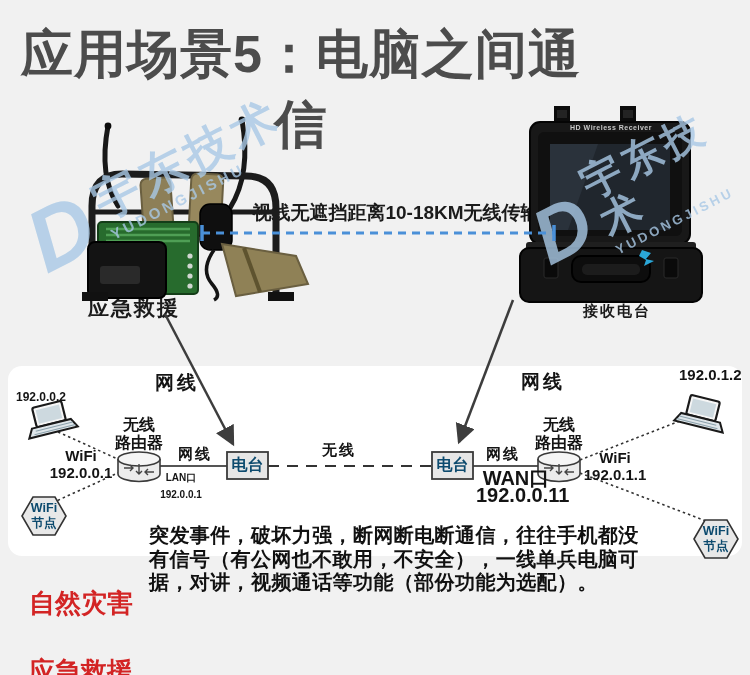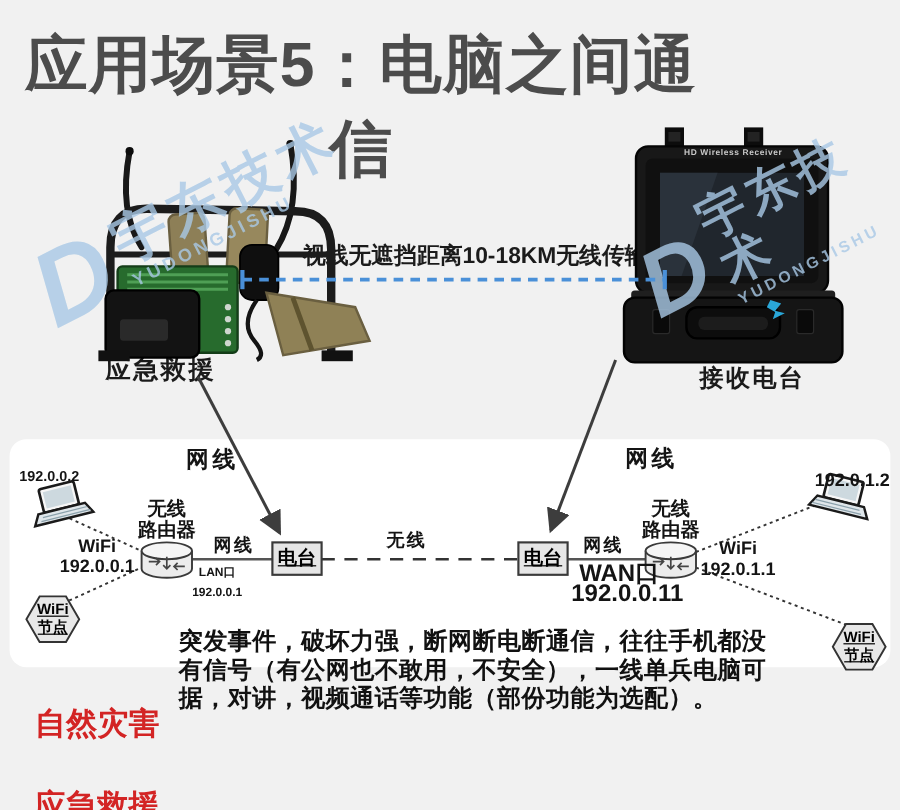--- a/index.html
+++ b/index.html
@@ -28,21 +28,21 @@
   }
   .wm-d{font-size:88px;font-weight:800;font-style:italic;line-height:1;}
   .wm-col{display:flex;flex-direction:column;}
   .wm-cn{font-size:46px;font-weight:800;letter-spacing:5px;line-height:1.05;}
   .wm-en{font-size:15px;font-weight:700;letter-spacing:3.5px;}
   .wm.small{transform:rotate(-27deg) scale(.88);}
   
   .netlbl{position:absolute;font-weight:bold;color:#141414;z-index:8;}
   .box-lbl{
     position:absolute;display:flex;align-items:center;justify-content:center;
-    font-weight:bold;color:#000000;z-index:8;text-decoration:underline;
+    font-weight:bold;color:#0c4a6e;z-index:8;
   }
   .footer-tags{
     position:absolute;left:22px;top:552px;width:118px;text-align:center;
     font-size:26px;font-weight:bold;color:#d32424;line-height:34px;z-index:8;
   }
   .footer-para{
     position:absolute;left:149px;top:524px;width:510px;
     font-size:20px;font-weight:bold;color:#111;line-height:23.5px;
     letter-spacing:.4px;z-index:8;
   }
@@ -199,21 +199,21 @@
     <polygon points="-5,20 35,20 40,29 -10,29" fill="#dfe6ea" stroke="#1a1a1a" stroke-width="2"></polygon>
     <line x1="-2" y1="23.5" x2="36" y2="23.5" stroke="#8aa0ab" stroke-width="1"></line>
     <line x1="-4" y1="26.5" x2="38" y2="26.5" stroke="#8aa0ab" stroke-width="1"></line>
   </g>
 
   <polygon points="22,516 33,497 55,497 66,516 55,535 33,535" fill="#e8e8e8" stroke="#333" stroke-width="1.6"></polygon>
   <polygon points="694,539 705,520 727,520 738,539 727,558 705,558" fill="#e8e8e8" stroke="#333" stroke-width="1.6"></polygon>
 </svg>
 
 <div class="lbl" style="left:88px;top:294px;font-size:21px;letter-spacing:2px;">应急救援</div>
-<div class="lbl" style="left:583px;top:302px;font-size:20px;letter-spacing:2px;">接收电台</div>
+<div class="lbl" style="left:583px;top:302px;font-size:15px;letter-spacing:2px;">接收电台</div>
 <div class="lbl ctr" style="left:240px;top:200px;width:312px;font-size:19px;">视线无遮挡距离10-18KM无线传输</div>
 
 <div class="netlbl" style="left:155px;top:370px;font-size:19px;letter-spacing:3px;">网线</div>
 <div class="netlbl" style="left:521px;top:369px;font-size:19px;letter-spacing:3px;">网线</div>
 
 <div class="netlbl" style="left:16px;top:390px;font-size:12px;">192.0.0.2</div>
 <div class="netlbl ctr ml" style="left:36px;top:447px;width:90px;font-size:15px;line-height:17px;">WiFi
 192.0.0.1</div>
 <div class="netlbl ctr ml" style="left:104px;top:416px;width:70px;font-size:16px;line-height:17.5px;">无线
 路由器</div>
@@ -223,21 +223,21 @@
 <div class="box-lbl" style="left:227px;top:452px;width:41px;height:27px;font-size:16px;">电台</div>
 <div class="netlbl" style="left:322px;top:441px;font-size:15px;letter-spacing:2px;">无线</div>
 <div class="box-lbl" style="left:432px;top:452px;width:41px;height:27px;font-size:16px;">电台</div>
 <div class="netlbl" style="left:486px;top:445px;font-size:15px;letter-spacing:2px;">网线</div>
 <div class="netlbl ctr ml" style="left:476px;top:470px;width:80px;font-size:20px;line-height:16.5px;">WAN口
 192.0.0.11</div>
 <div class="netlbl ctr ml" style="left:524px;top:416px;width:70px;font-size:16px;line-height:17.5px;">无线
 路由器</div>
 <div class="netlbl ctr ml" style="left:580px;top:449px;width:70px;font-size:15px;line-height:17px;">WiFi
 192.0.1.1</div>
-<div class="netlbl" style="left:679px;top:392px;font-size:15px;">192.0.1.2</div>
+<div class="netlbl" style="left:679px;top:366px;font-size:15px;">192.0.1.2</div>
 <div class="box-lbl ml ctr" style="left:23px;top:499px;width:42px;height:34px;font-size:12.5px;line-height:15px;">WiFi
 节点</div>
 <div class="box-lbl ml ctr" style="left:695px;top:522px;width:42px;height:34px;font-size:12.5px;line-height:15px;">WiFi
 节点</div>
 
 <div class="footer-tags ml">
   <div>自然灾害</div>
   <div>应急救援</div>
   
 </div>

